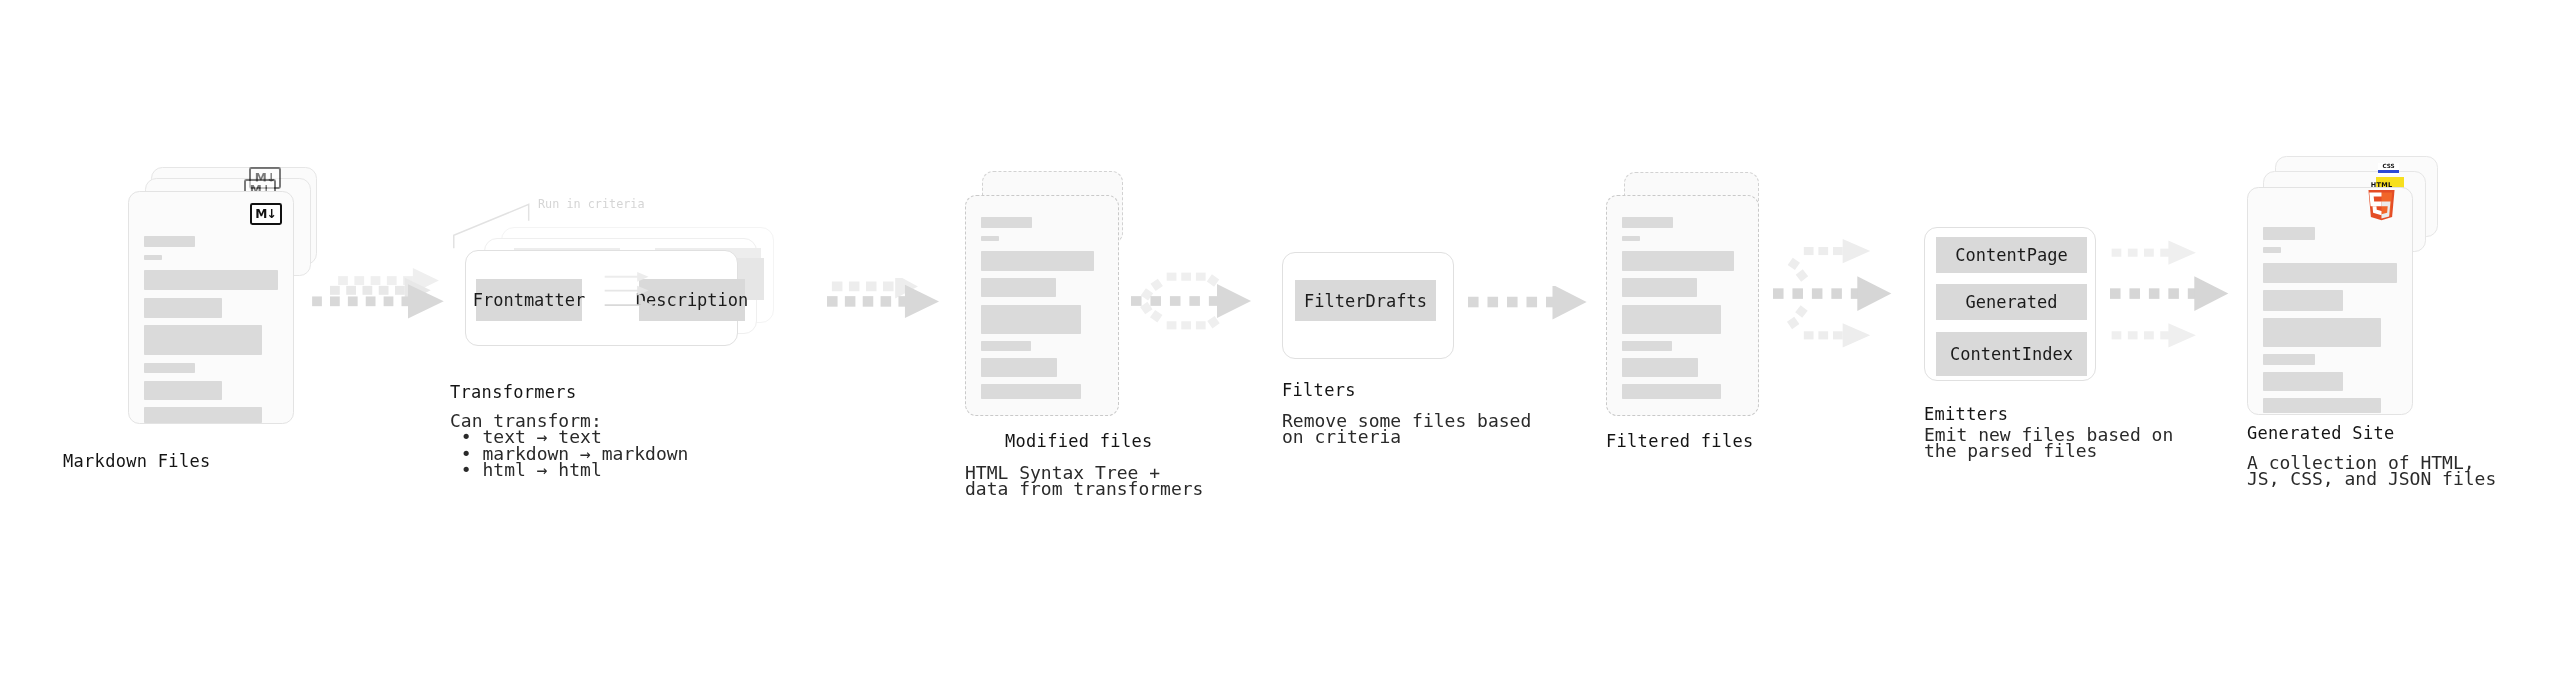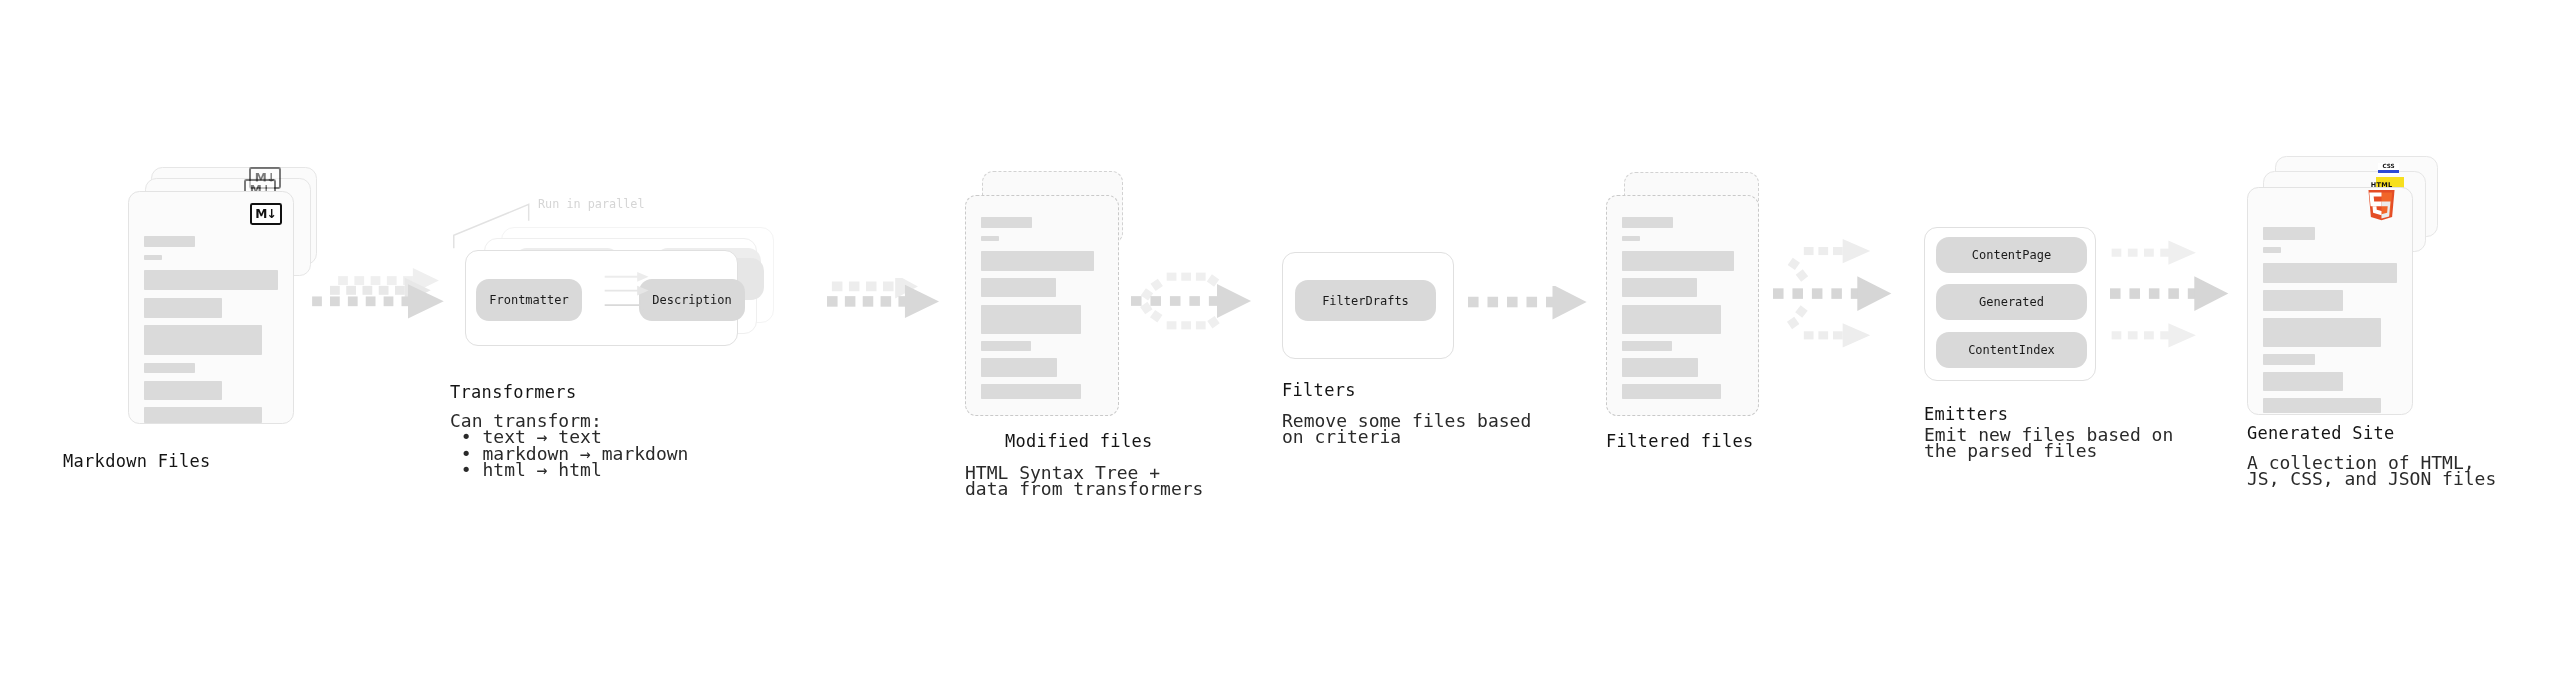--- a/index.html
+++ b/index.html
@@ -95,23 +95,23 @@
     border:1.3px solid #e0e0e0;
     border-radius:13px;
     box-sizing:border-box;
   }
   .stagebox.ghost2{background:#fff;border-color:#efefef;}
   .stagebox.ghost3{background:#fff;border-color:#f4f4f4;}
 
   .chip{
     position:absolute;
     background:#d9d9d9;
-    border-radius:13px;
+    border-radius:0;
     display:flex;align-items:center;justify-content:center;
-    font-size:12px;color:#1b1b1b;
+    font-size:17px;color:#1b1b1b;
     box-sizing:border-box;
     white-space:nowrap;
   }
   .chip.g1{background:#e6e6e6;color:transparent;}
   .chip.g2{background:#ededed;color:transparent;}
 
   
   .parallel-label{
     position:absolute;
     font-size:11.8px;color:#d5d5d5;white-space:nowrap;
@@ -190,21 +190,21 @@
     <div class="stagebox ghost2" style="left:484px;top:238px;width:273px;height:96px;"></div>
 
     <div class="chip g2" style="left:514px;top:248px;width:106px;height:42px;"></div>
     <div class="chip g2" style="left:655px;top:248px;width:106px;height:42px;"></div>
     <div class="chip g1" style="left:492px;top:258px;width:106px;height:42px;"></div>
     <div class="chip g1" style="left:658px;top:258px;width:106px;height:42px;"></div>
 
     <svg class="abs" style="left:452px;top:193px;" width="98" height="57" viewBox="0 0 120 70">
       <path d="M2 68 L2 52 L94 14 L94 34" fill="none" stroke="#e2e2e2" stroke-width="1.8"></path>
     </svg>
-    <div class="parallel-label" style="left:538px;top:197px;">Run in parallel</div>
+    <div class="parallel-label" style="left:538px;top:197px;">Run in criteria</div>
 
     <div class="stagebox" style="left:465px;top:250px;width:273px;height:96px;">
     </div>
 
     <div class="chip" style="left:476px;top:279px;width:106px;height:42px;">Frontmatter</div>
     <div class="chip" style="left:639px;top:279px;width:106px;height:42px;">Description</div>
 
     <svg class="miniarrow" style="left:603px;top:267px;" width="57" height="52" viewBox="0 0 70 64">
       <g stroke="#ececec" stroke-width="2.2" fill="#ececec">
         <line x1="2" y1="12" x2="44" y2="12"></line>
@@ -361,21 +361,21 @@
         <polygon points="104,58 146,79.5 104,101"></polygon>
       </g>
     </svg>
   </div>
 
   <div class="abs">
     <div class="stagebox" style="left:1924px;top:227px;width:172px;height:154px;"></div>
 
     <div class="chip" style="left:1936px;top:237px;width:151px;height:36px;">ContentPage</div>
     <div class="chip" style="left:1936px;top:284px;width:151px;height:36px;">Generated</div>
-    <div class="chip" style="left:1936px;top:332px;width:151px;height:36px;">ContentIndex</div>
+    <div class="chip" style="left:1936px;top:332px;width:151px;height:44px;">ContentIndex</div>
 
     <div class="caption" style="left: 1924px; top: 394px; margin-top: 10px;">Emitters</div>
     <div class="sub" style="left: 1924px; top: 427px;">Emit new files based on
 the parsed files</div>
   </div>
 
   <div class="conn" style="left:2110px;top:229px;width:154px;height:130px;">
     <svg width="154" height="130" viewBox="0 0 190 160">
       <g fill="#efefef">
         <rect x="2" y="24" width="12" height="10"></rect>

